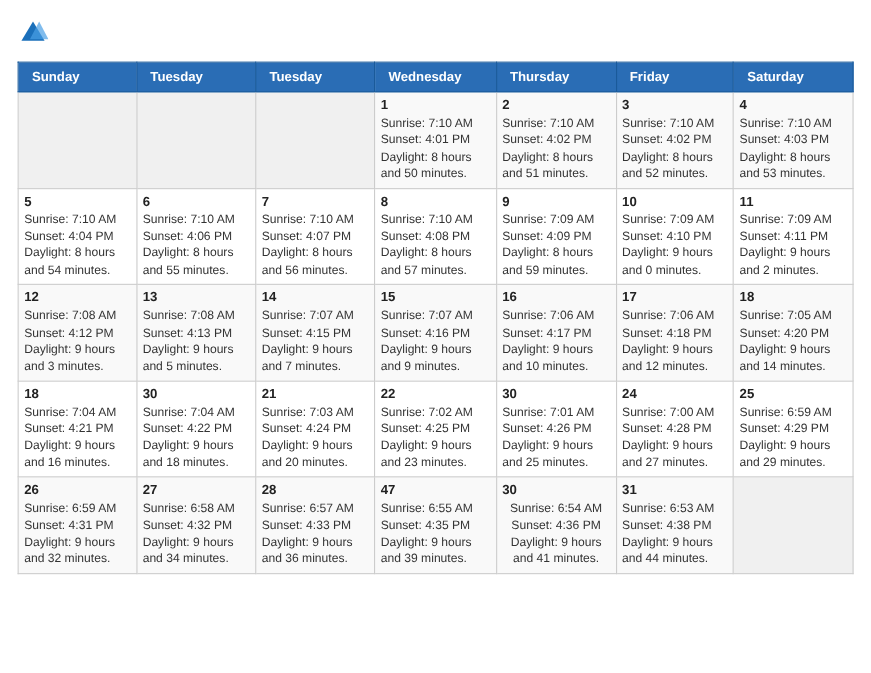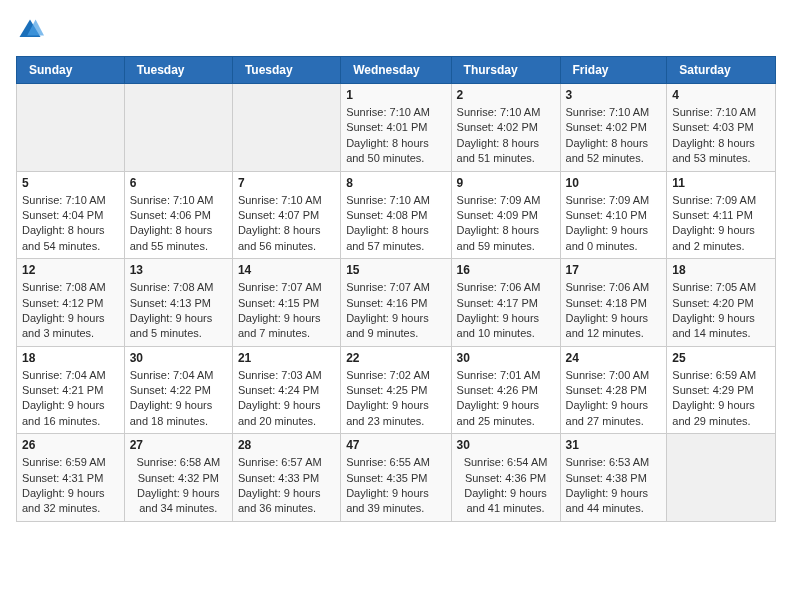--- a/index.html
+++ b/index.html
@@ -308,21 +308,21 @@
       <tr>
         <td>
           <div class="day-number">26</div>
           <div class="day-info" style="white-space: pre-line;">Sunrise: 6:59 AM
 Sunset: 4:31 PM
 Daylight: 9 hours
 and 32 minutes.</div>
         </td>
         <td>
           <div class="day-number">27</div>
-          <div class="day-info" style="white-space: pre-line; text-align: center;">Sunrise: 6:58 AM
+          <div class="day-info" style="white-space: pre-line;">Sunrise: 6:58 AM
 Sunset: 4:32 PM
 Daylight: 9 hours
 and 34 minutes.</div>
         </td>
         <td>
           <div class="day-number">28</div>
           <div class="day-info" style="white-space: pre-line;">Sunrise: 6:57 AM
 Sunset: 4:33 PM
 Daylight: 9 hours
 and 36 minutes.</div>

